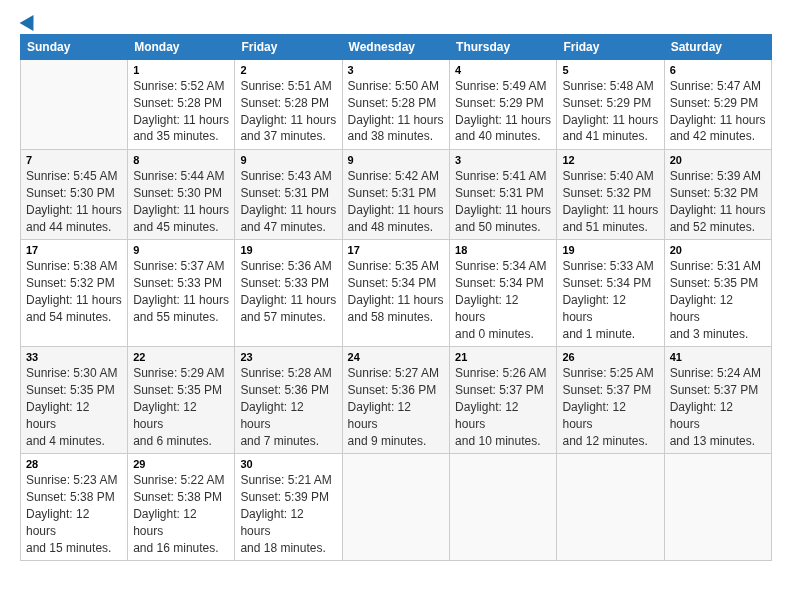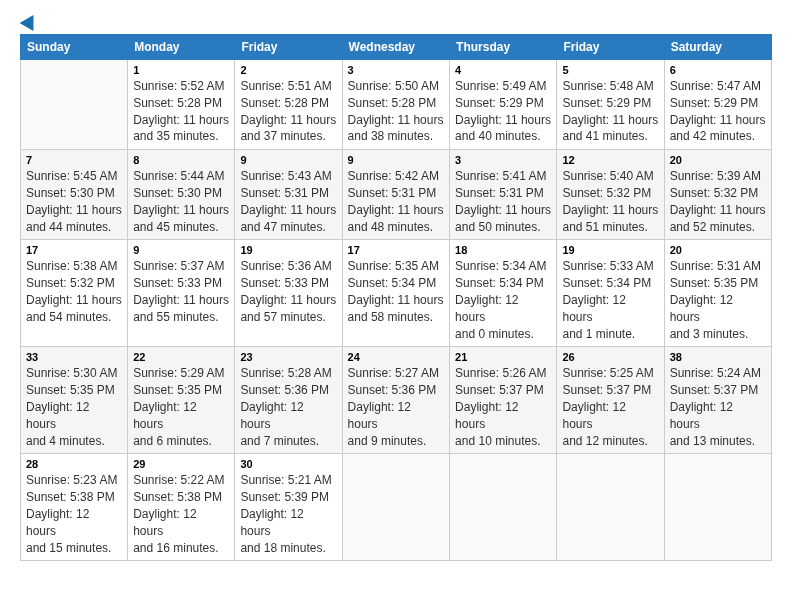--- a/index.html
+++ b/index.html
@@ -243,21 +243,21 @@
           </td>
           <td>
             <span class="day-num">21</span>
             <div class="day-info">Sunrise: 5:26 AM<br>Sunset: 5:37 PM<br>Daylight: 12 hours<br>and 10 minutes.</div>
           </td>
           <td>
             <span class="day-num">26</span>
             <div class="day-info">Sunrise: 5:25 AM<br>Sunset: 5:37 PM<br>Daylight: 12 hours<br>and 12 minutes.</div>
           </td>
           <td>
-            <span class="day-num">38</span>
+            <span class="day-num">41</span>
             <div class="day-info">Sunrise: 5:24 AM<br>Sunset: 5:37 PM<br>Daylight: 12 hours<br>and 13 minutes.</div>
           </td>
         </tr>
         <tr>
           <td>
             <span class="day-num">28</span>
             <div class="day-info">Sunrise: 5:23 AM<br>Sunset: 5:38 PM<br>Daylight: 12 hours<br>and 15 minutes.</div>
           </td>
           <td>
             <span class="day-num">29</span>

